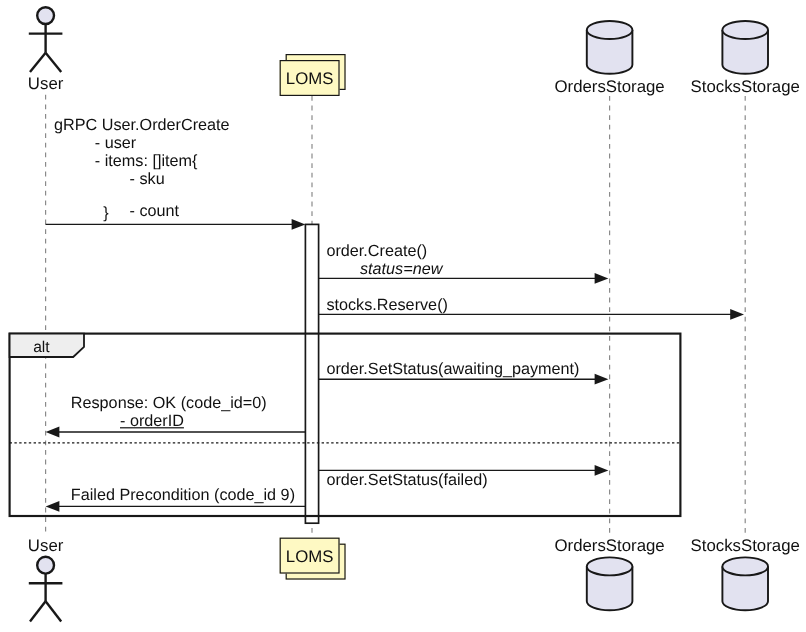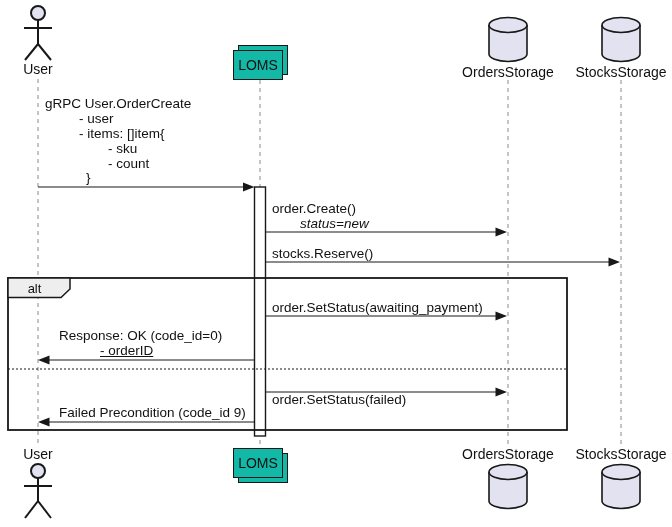--- a/index.html
+++ b/index.html
@@ -6,21 +6,21 @@
   .stage{
     position:relative;width:672px;height:527px;background:#ffffff;
     font-family:"Liberation Sans", sans-serif;color:#111;overflow:hidden;
   }
   .stage svg{position:absolute;left:0;top:0;}
   .txt{position:absolute;font-size:13.5px;line-height:15px;white-space:nowrap;}
   .bold{font-weight:normal;}
   .pname{position:absolute;font-size:14px;line-height:16px;text-align:center;white-space:nowrap;}
   .pbox{
     position:absolute;width:50px;height:30px;box-sizing:border-box;
-    background:#14b8a6;border:1.5px solid #181818;
+    background:#fef9c3;border:1.5px solid #181818;
   }
   .pbox.front{display:flex;align-items:center;justify-content:center;font-size:14px;}
   .guard{font-size:12.5px;line-height:15px;}
   .altop{font-size:13px;line-height:15px;text-align:center;}
 </style>
 </head>
 <body>
 
 <div class="stage">
 
@@ -121,21 +121,21 @@
   <div class="pname" style="left:438px;top:64px;width:140px;">OrdersStorage</div>
   <div class="pname" style="left:551px;top:64px;width:140px;">StocksStorage</div>
   <div class="pname" style="left:-2px;top:446px;width:80px;">User</div>
   <div class="pname" style="left:438px;top:446px;width:140px;">OrdersStorage</div>
   <div class="pname" style="left:551px;top:446px;width:140px;">StocksStorage</div>
 
   <div class="txt" style="left:45px;top:96px;">gRPC User.OrderCreate</div>
   <div class="txt" style="left:79px;top:111px;">- user</div>
   <div class="txt" style="left:79px;top:126px;">- items: []item{</div>
   <div class="txt" style="left:108px;top:141px;">- sku</div>
-  <div class="txt" style="left:108px;top:156px;">- count</div>
+  <div class="txt" style="left:108px;top:168px;">- count</div>
   <div class="txt" style="left:86px;top:170px;">}</div>
 
   <div class="txt" style="left:272px;top:201px;">order.Create()</div>
   <div class="txt" style="left:300px;top:216px;font-style:italic;">status=new</div>
 
   <div class="txt" style="left:272px;top:246px;">stocks.Reserve()</div>
 
   <div class="altop bold" style="position:absolute;left:8px;top:281px;width:53px;">alt</div>
 
   <div class="txt" style="left:272px;top:300px;">order.SetStatus(awaiting_payment)</div>

